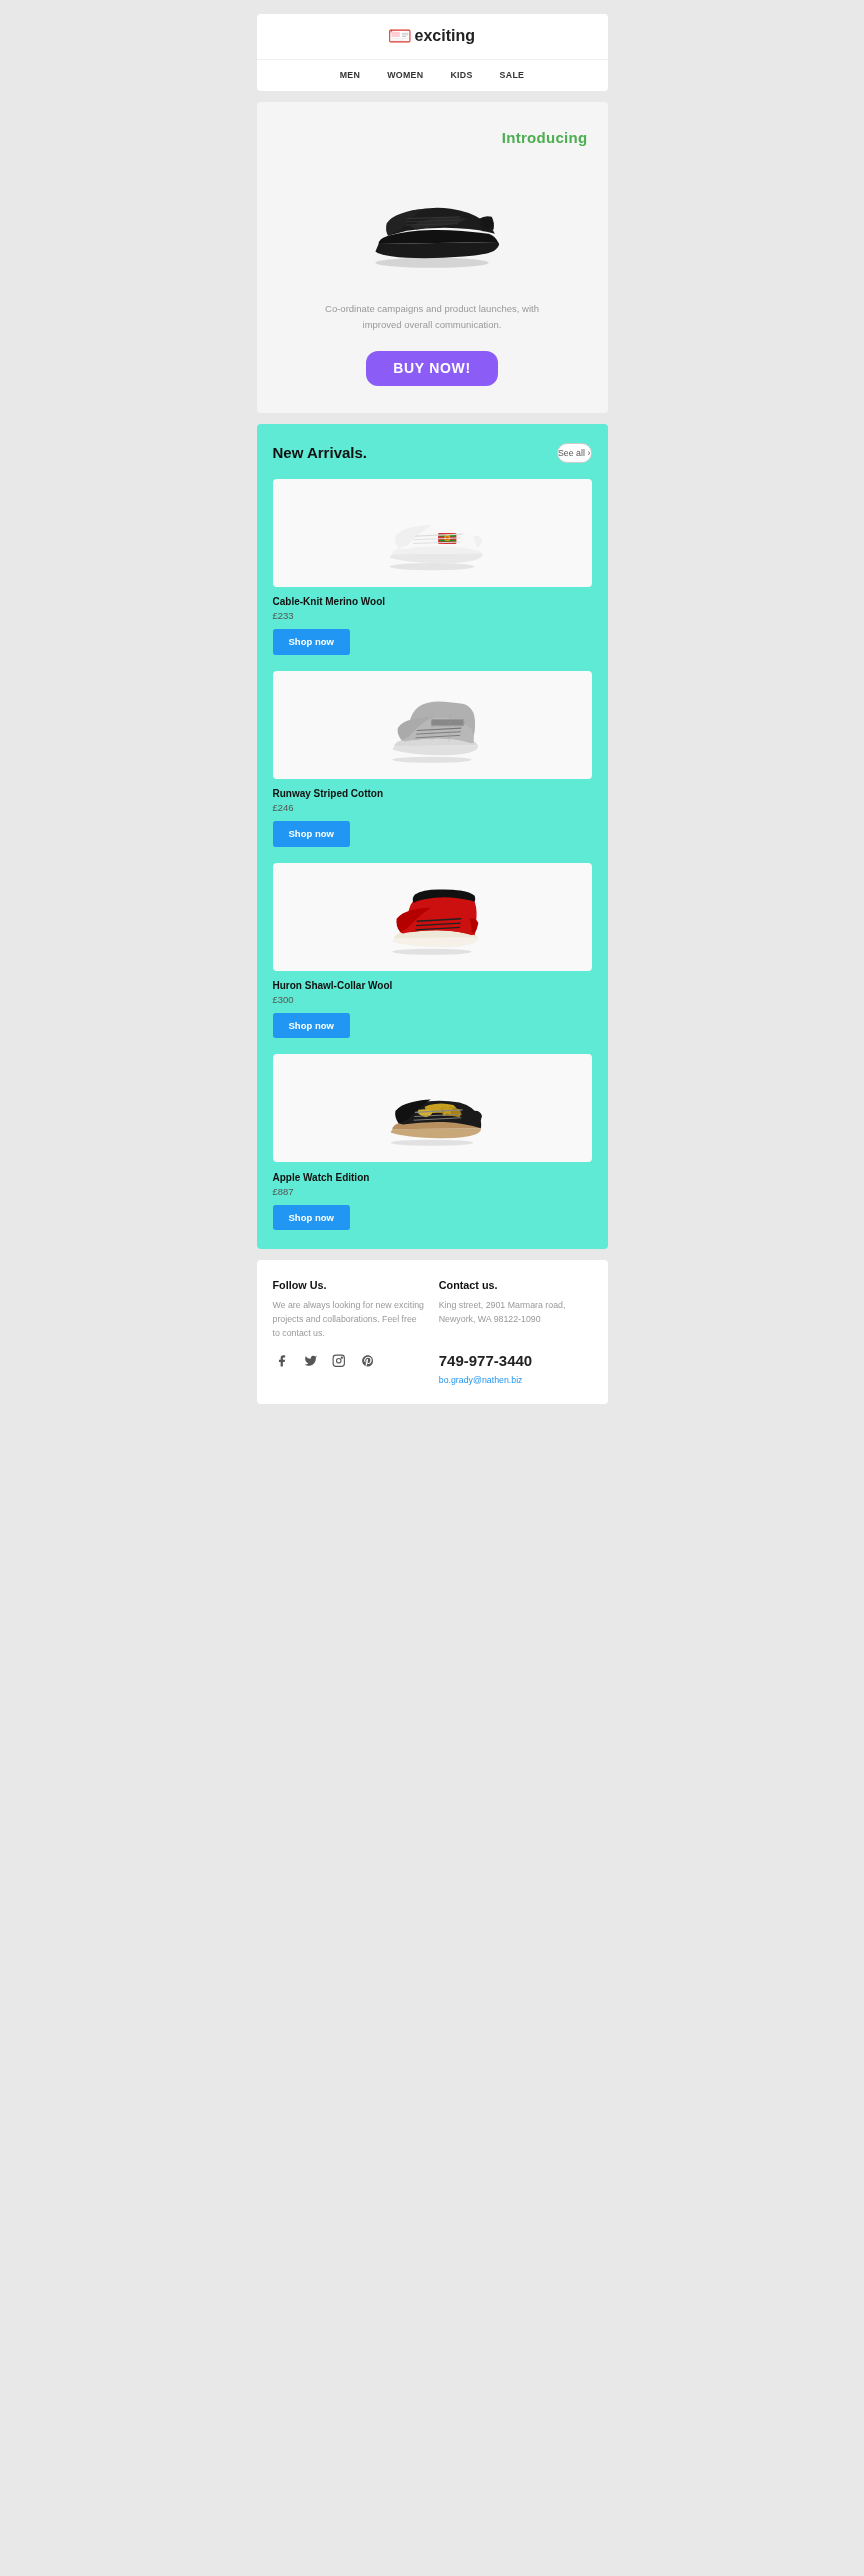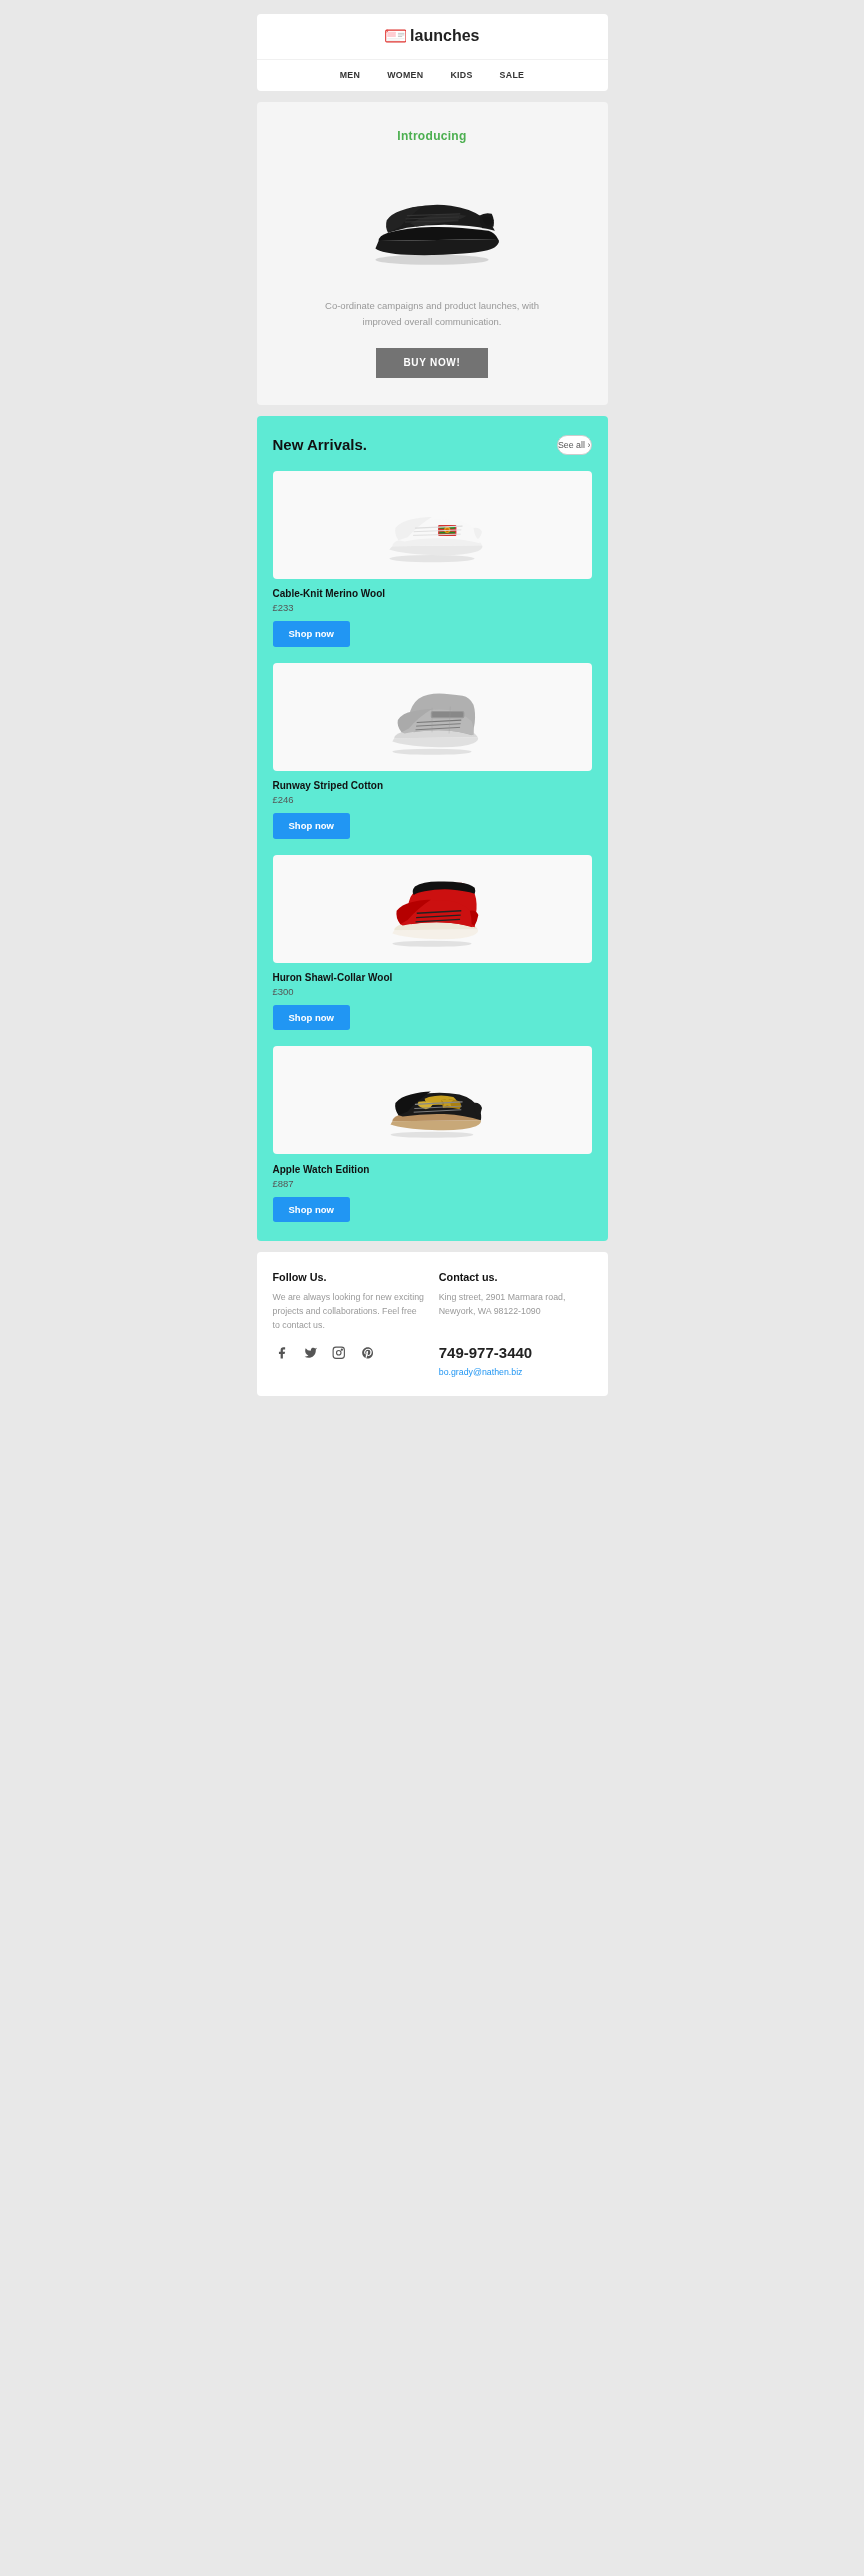--- a/index.html
+++ b/index.html
@@ -59,24 +59,25 @@
     
     .hero-card {
       background: #f5f5f5;
       border-radius: 4px;
       overflow: hidden;
       padding: 27px 20px;
       text-align: center;
     }
     .hero-introducing {
       color: #4caf50;
-      font-size: 12px;
+      font-size: 15px;
       font-weight: 600;
       margin-bottom: 8px;
       letter-spacing: 0.3px;
+      text-align: right;
     }
     .hero-title {
       font-size: 21.6px;
       font-weight: 900;
       color: #111;
       line-height: 1.2;
       margin-bottom: 20px;
     }
     .hero-shoe-area {
       margin: 13.5px auto 20px;
@@ -94,28 +95,28 @@
     .hero-desc {
       font-size: 9.5px;
       color: #999;
       line-height: 1.6;
       margin-bottom: 19px;
       max-width: 216px;
       margin-left: auto;
       margin-right: auto;
     }
     .btn-buy {
-      background: #737373;
+      background: #8b5cf6;
       color: #fff;
       border: none;
       padding: 9.5px 27px;
-      font-size: 10px;
+      font-size: 14px;
       font-weight: bold;
       letter-spacing: 0.7px;
-      border-radius: 0;
+      border-radius: 12px;
       cursor: pointer;
       text-transform: uppercase;
     }
 
     
     .arrivals-card {
       background: #5eead4;
       border-radius: 4px;
       padding: 19px 16px;
     }
@@ -256,21 +257,21 @@
           <rect x="1" y="4" width="38" height="22" rx="2" fill="none" stroke="#e53935" stroke-width="2"></rect>
           <rect x="4" y="7" width="16" height="10" rx="1" fill="#ffcdd2"></rect>
           <line x1="24" y1="10" x2="36" y2="10" stroke="#bbb" stroke-width="1.5"></line>
           <line x1="24" y1="13" x2="36" y2="13" stroke="#bbb" stroke-width="1.5"></line>
           <line x1="24" y1="16" x2="32" y2="16" stroke="#bbb" stroke-width="1.5"></line>
           <line x1="4" y1="20" x2="36" y2="20" stroke="#ddd" stroke-width="1"></line>
           <line x1="4" y1="23" x2="28" y2="23" stroke="#ddd" stroke-width="1"></line>
 
           <path d="M10 5 L7 10 L10 10 L7 15 L13 9 L10 9 Z" fill="#e53935" transform="translate(-4, -2) scale(0.8)"></path>
         </svg>
-        <span>launches</span>
+        <span>exciting</span>
       </div>
     </div>
     <nav class="nav-area">
       <a class="nav-item">MEN</a>
       <a class="nav-item">WOMEN</a>
       <a class="nav-item">KIDS</a>
       <a class="nav-item">SALE</a>
     </nav>
   </div>
 

